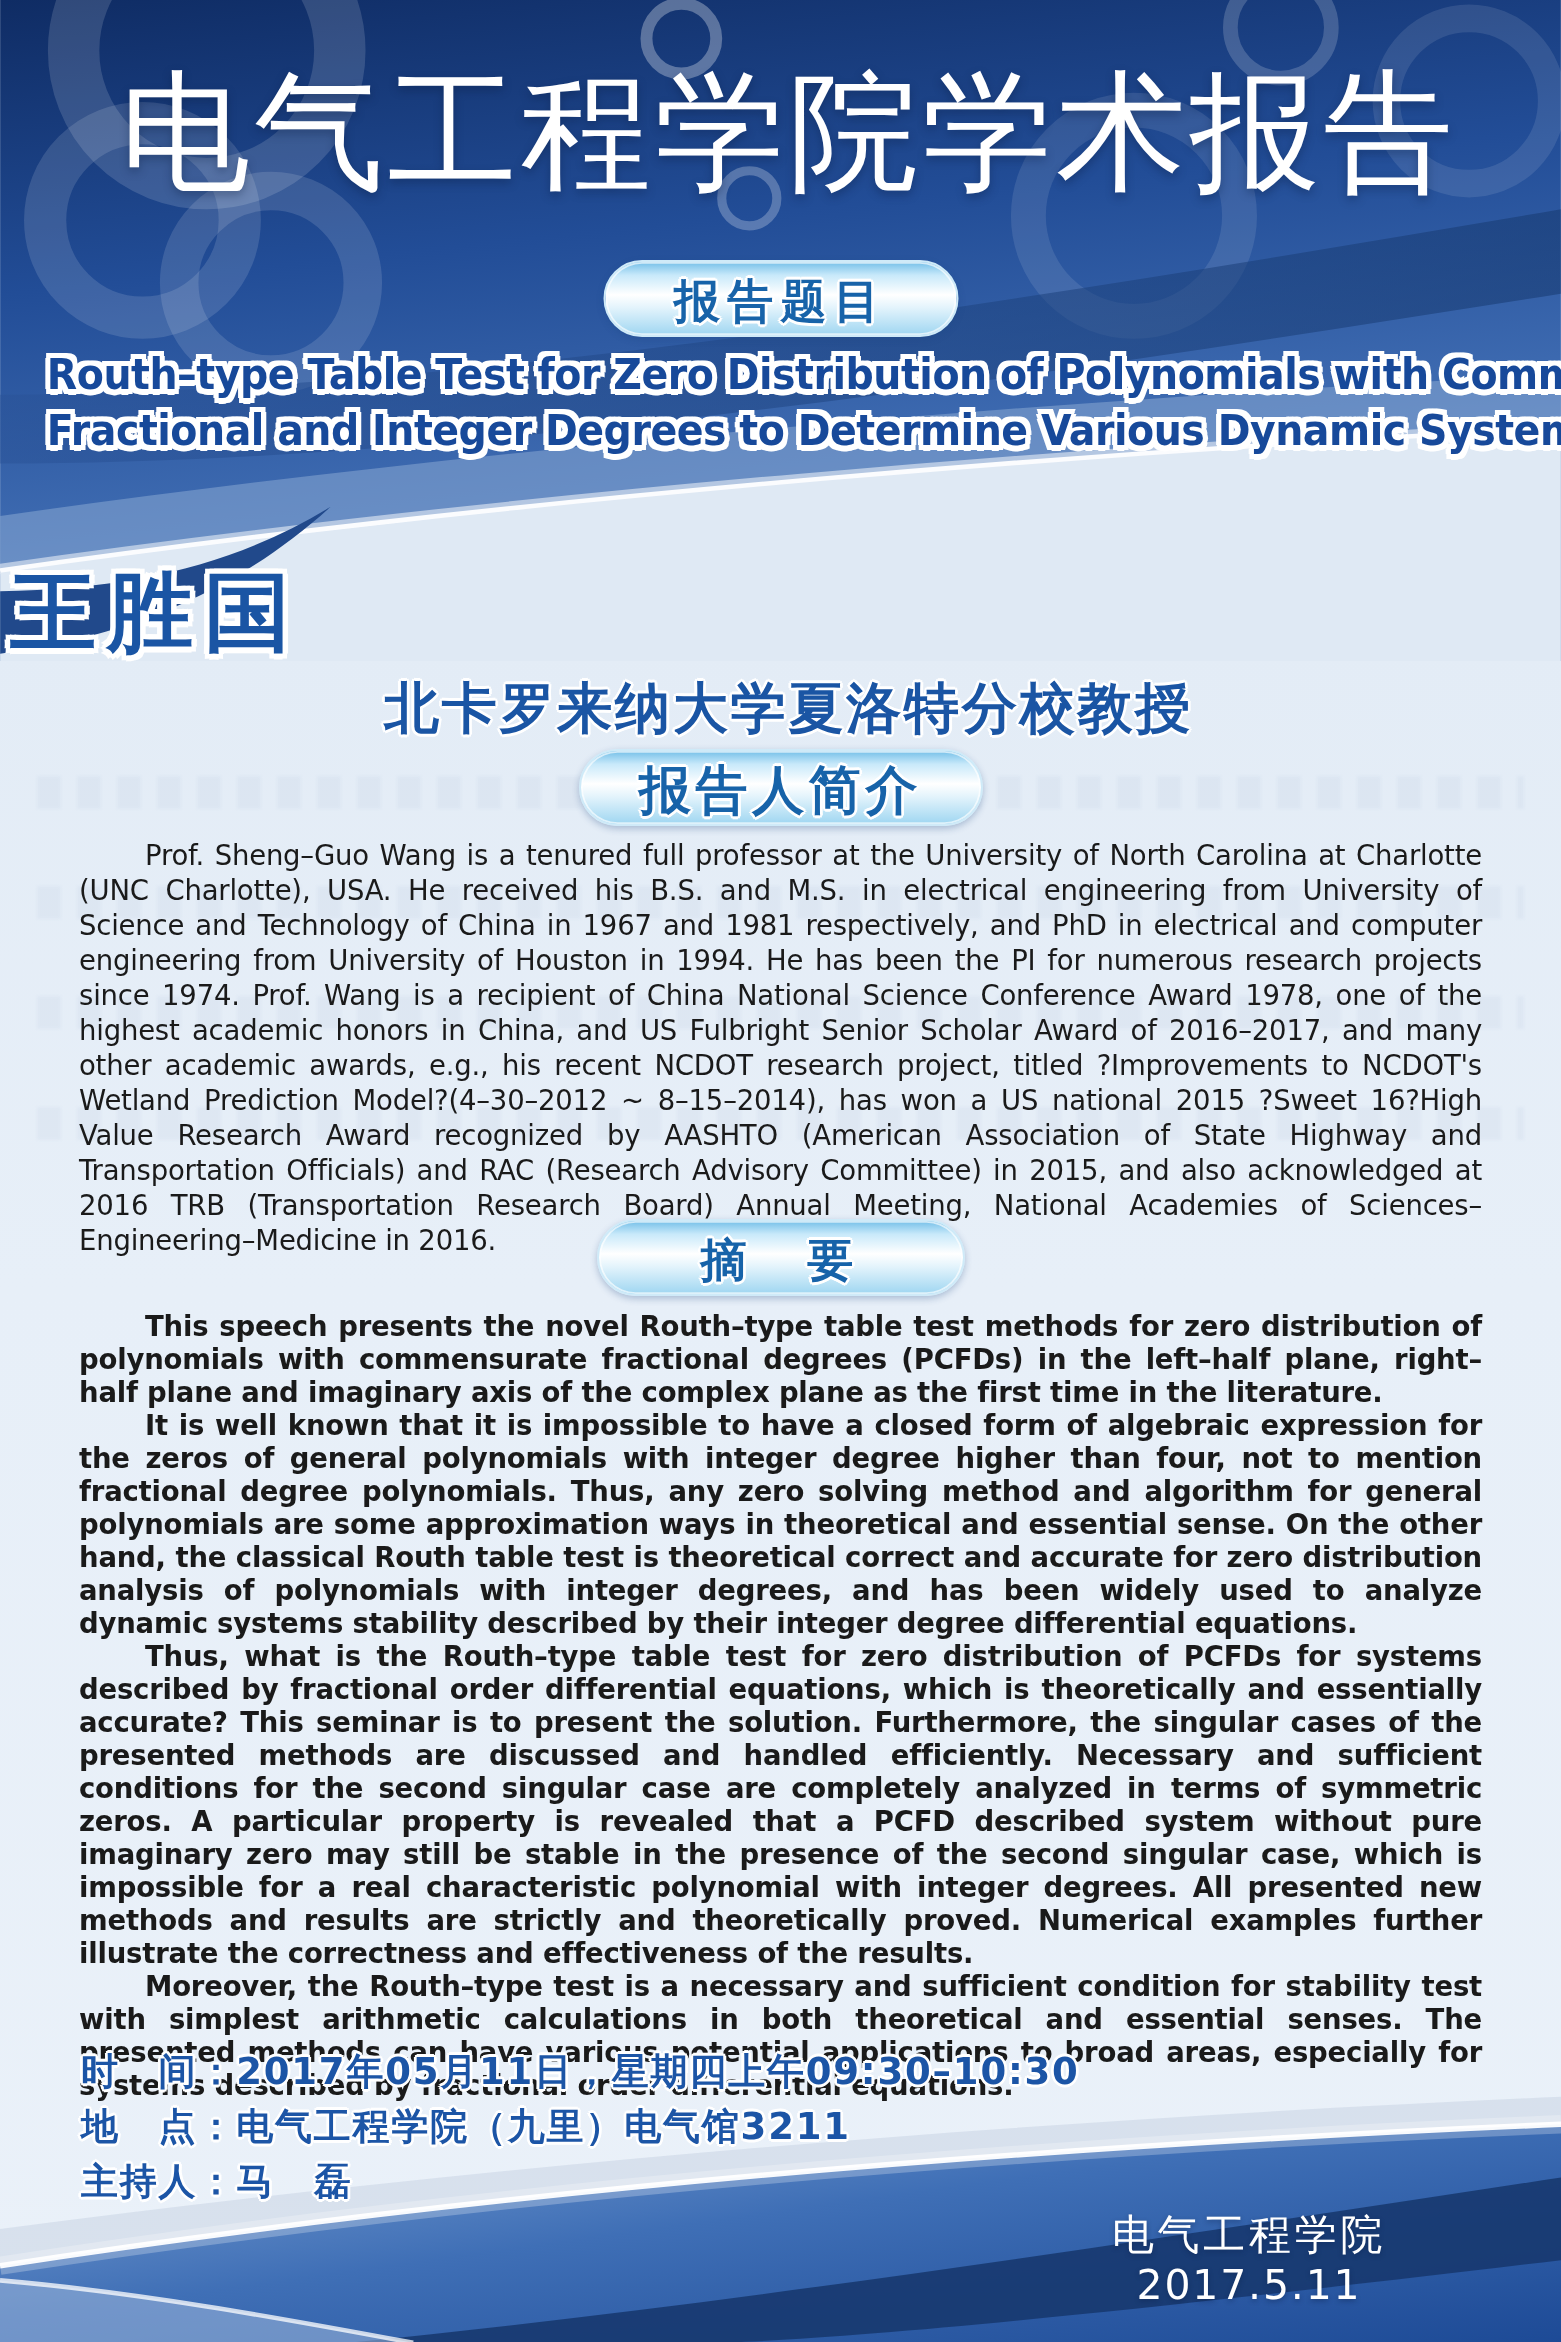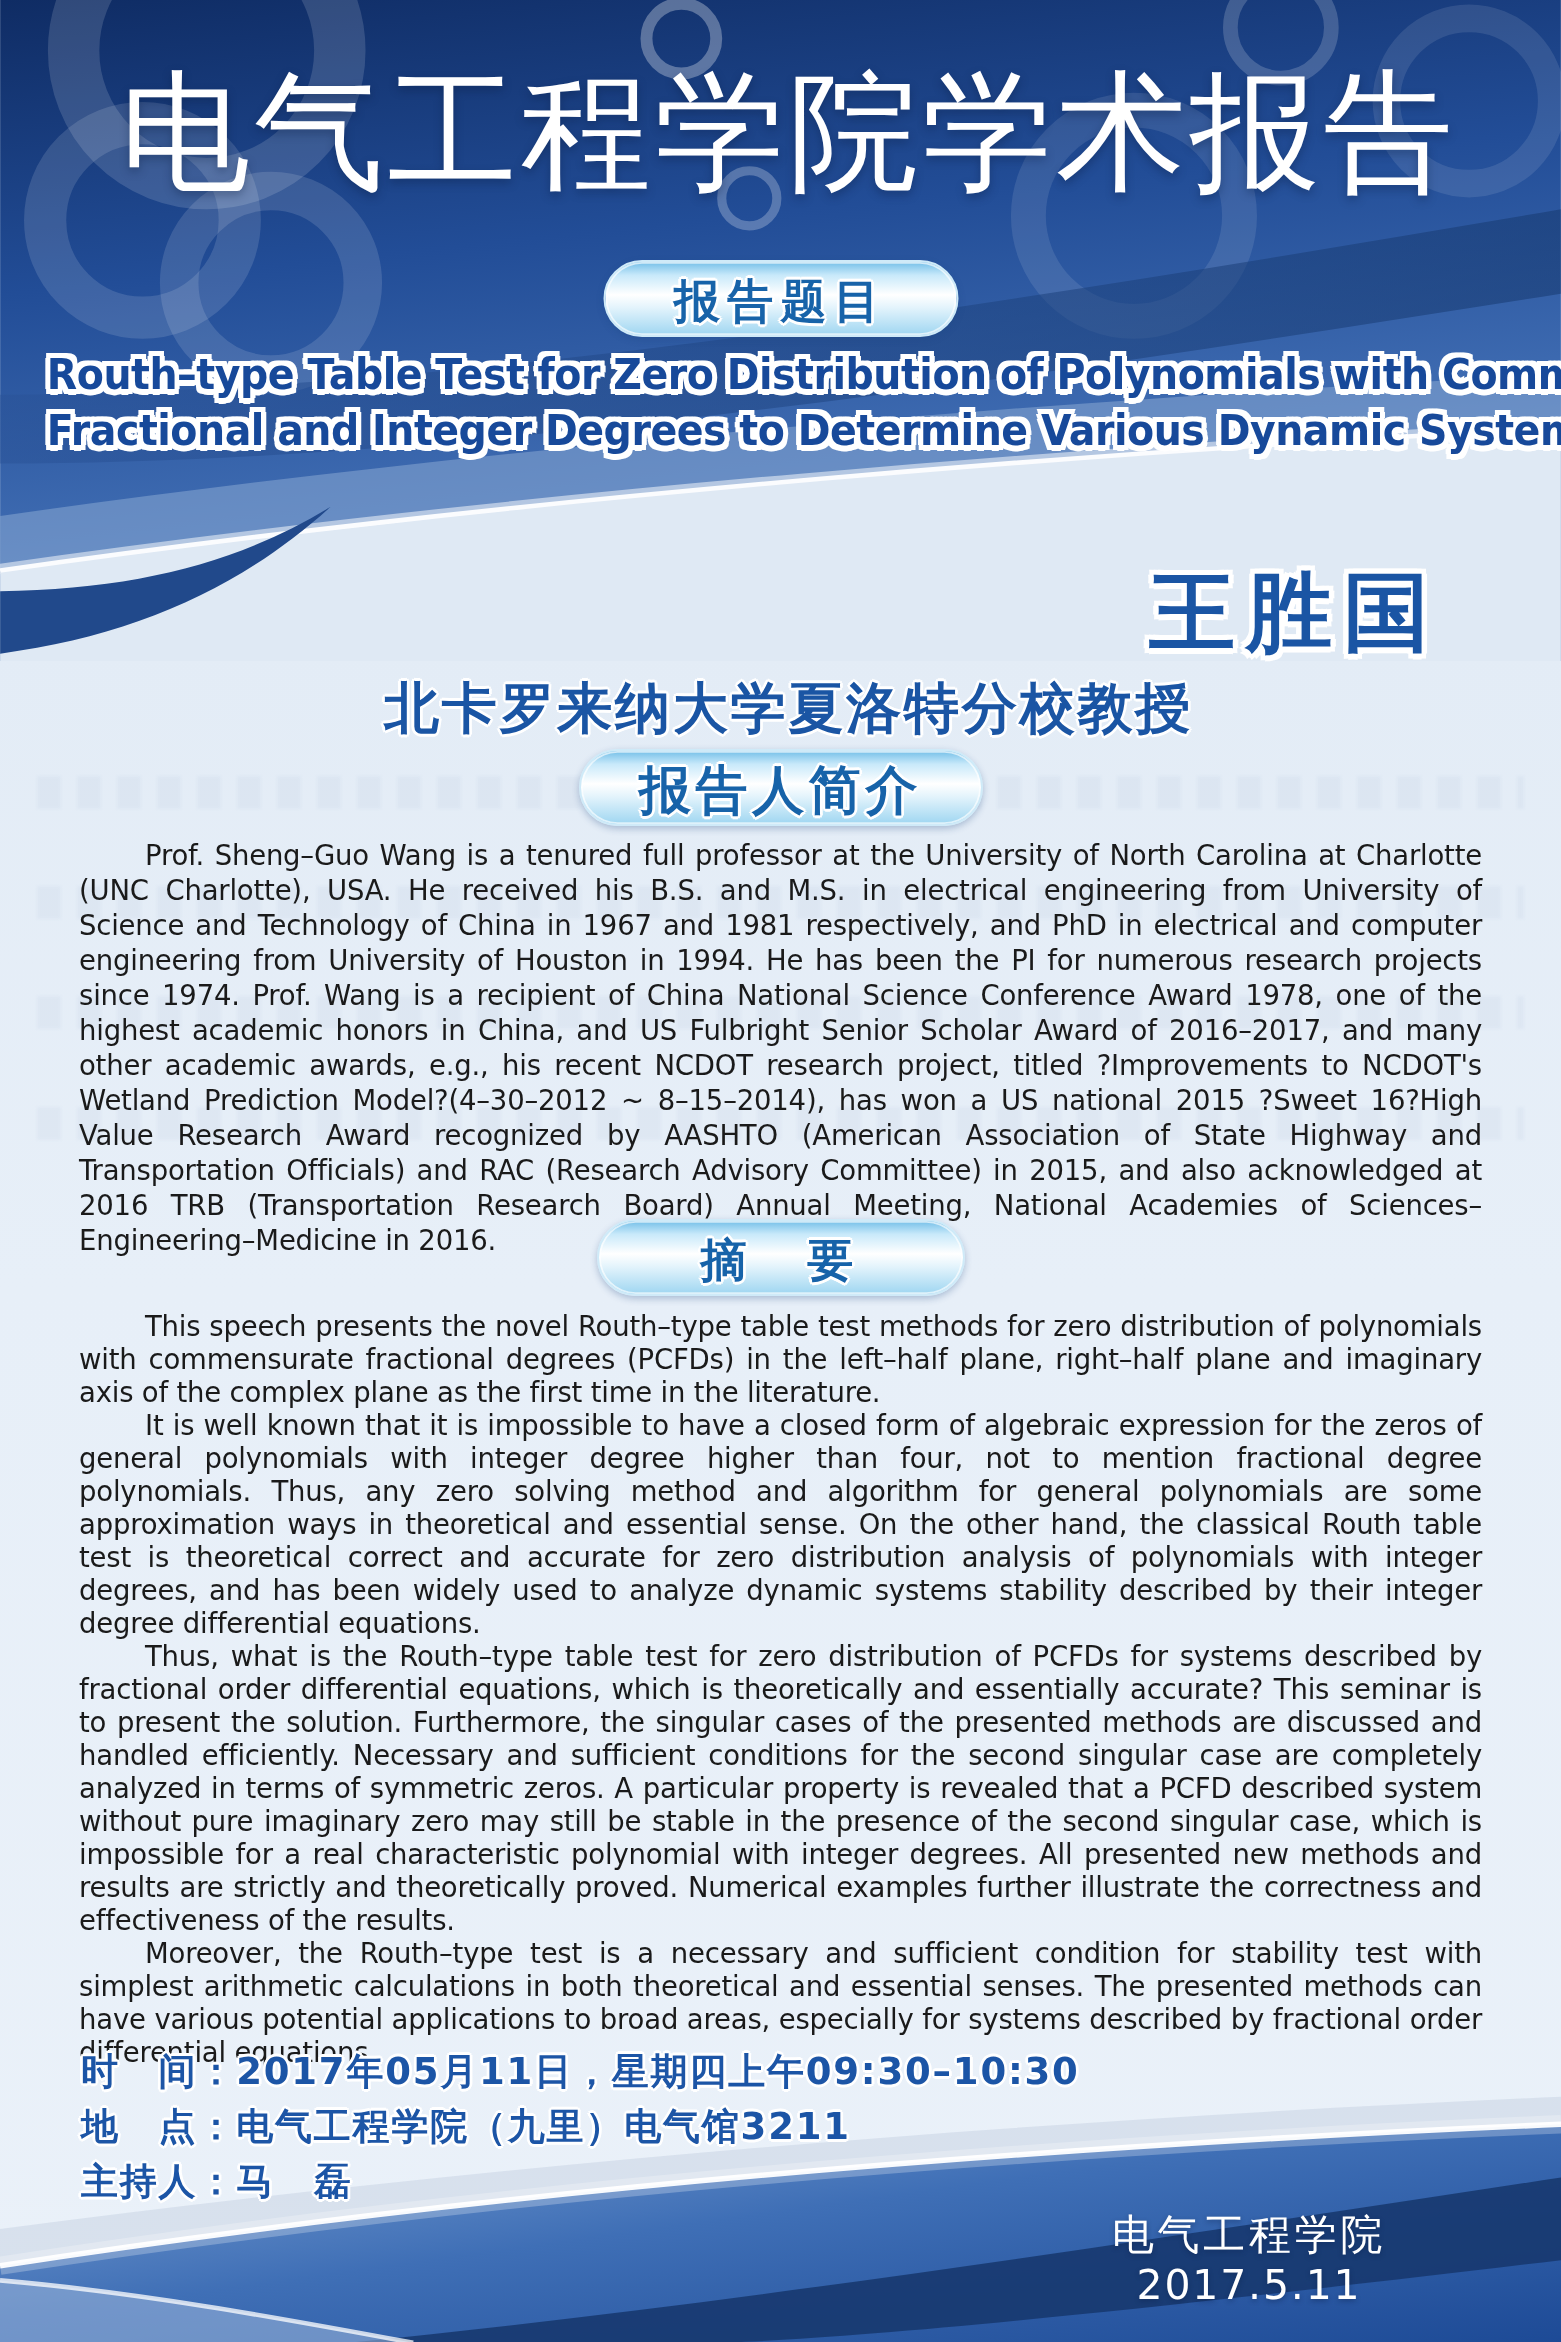--- a/index.html
+++ b/index.html
@@ -62,40 +62,40 @@
   
   .talk-title{
     position:absolute;top:347px;left:0;width:1561px;
     text-align:center;z-index:8;
     color:#17499a;font-weight:900;font-size:42px;line-height:56px;
     letter-spacing:-0.5px;white-space:nowrap;
   }
   .talk-title .tline{transform:scaleX(0.94);transform-origin:50% 50%;}
   
   .speaker-name{
-    position:absolute;top:569px;left:0;width:1440px;text-align:right;
+    position:absolute;top:569px;left:10px;width:1440px;text-align:left;
     color:#1a55a4;font-size:86px;font-weight:900;letter-spacing:11px;
     z-index:8;line-height:1;
   }
   .speaker-affiliation{
     position:absolute;top:681px;left:0;width:1561px;text-align:center;
     color:#1a55a4;font-size:55px;font-weight:900;letter-spacing:2.8px;
     z-index:8;line-height:1;padding-left:8px;
   }
   
   .bio-text{
     position:absolute;top:838px;left:79px;width:1403px;
     font-size:27.5px;line-height:35px;color:#1a1a1a;
     text-align:justify;text-indent:66px;letter-spacing:-0.2px;
     z-index:8;
   }
   .abstract-block{
     position:absolute;top:1310px;left:79px;width:1403px;
     font-size:27.5px;line-height:33px;color:#1a1a1a;
-    text-align:justify;letter-spacing:-0.2px;z-index:8;
+    text-align:justify;letter-spacing:-0.2px;z-index:8;font-weight:bold;
   }
   .abstract-block p{margin:0;text-indent:66px;}
   
   .details{
     position:absolute;top:2044px;left:81px;z-index:9;
   }
   .detail-row{
     height:55px;color:#1c55a6;font-size:37px;font-weight:900;
     letter-spacing:1.8px;white-space:nowrap;line-height:55px;
   }

